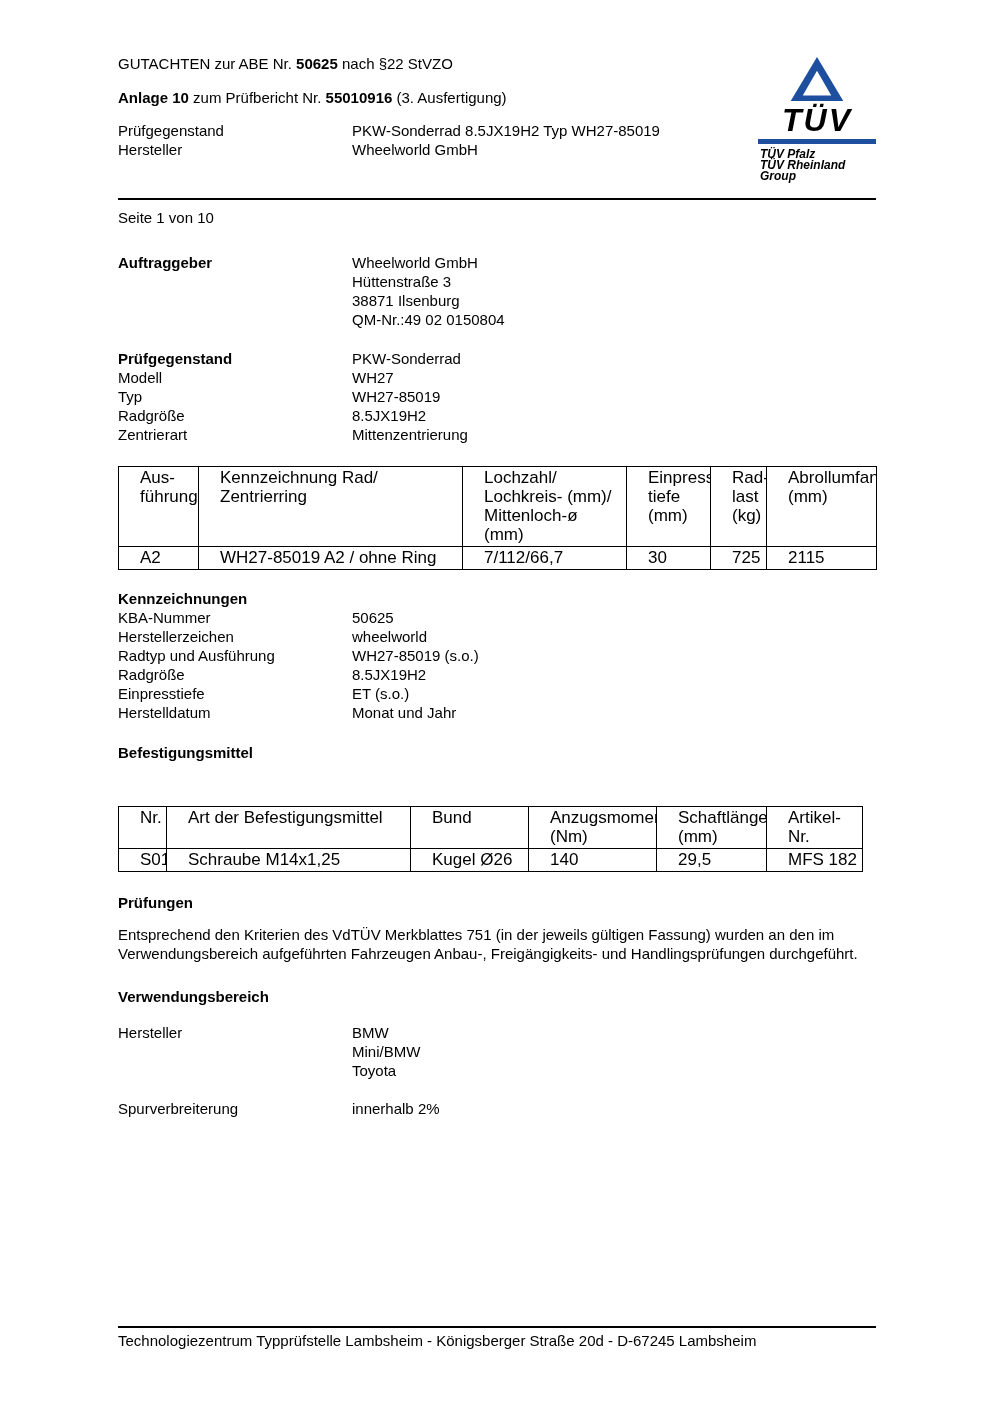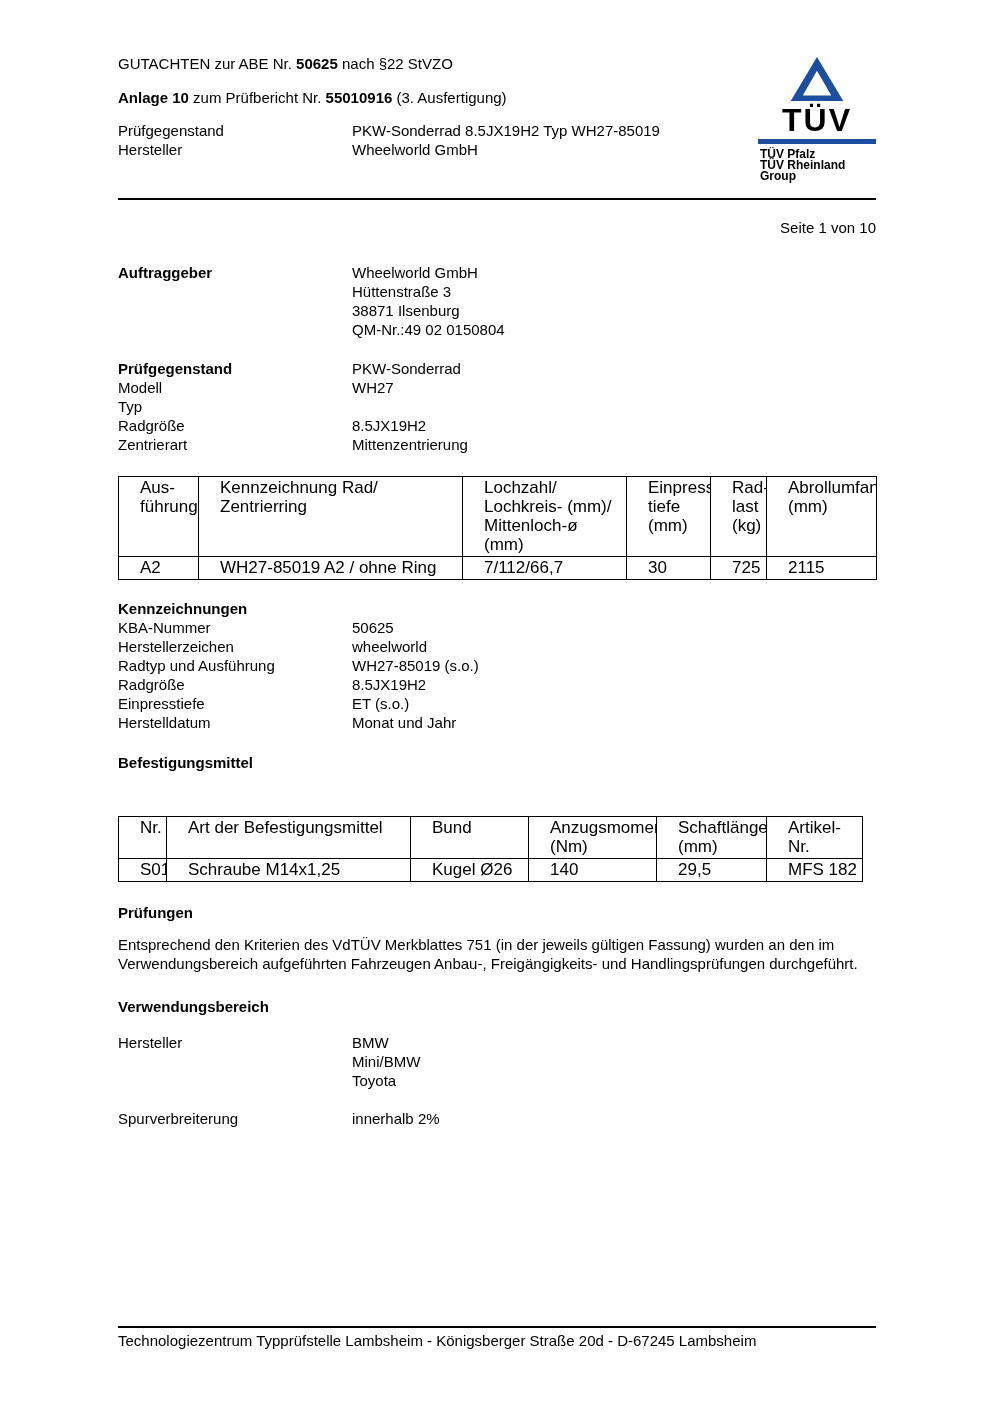--- a/index.html
+++ b/index.html
@@ -16,28 +16,28 @@
 
   
   .head-flex { display: flex; justify-content: space-between; align-items: flex-start; }
   .head-left { flex: 1; }
   .hline1 { margin-bottom: 15px; }
   .hline2 { margin-bottom: 14px; }
   .kv { display: flex; }
   .kv .k { width: 234px; flex: none; }
   .kv .v { flex: 1; }
 
-  .logo { width: 118px; flex: none; text-align: center; margin-top: 2px; }
+  .logo { width: 118px; flex: none; text-align: center; margin-top: 2px; font-style: italic; }
   .logo-tri { width: 56px; height: 46px; display: block; margin: 0 auto 2px auto; }
   .logo-word { font-weight: bold; font-size: 32px; line-height: 32px; letter-spacing: 2px; }
   .logo-bar { height: 5px; background: #1d4f9e; margin: 3px 0 5px 0; }
   .logo-sub { font-size: 12px; line-height: 11px; font-weight: bold; text-align: left; padding-left: 2px; }
 
   .rule { border-top: 2px solid #000; margin-top: 16px; }
-  .seite { text-align: right; padding-top: 18px; }
+  .seite { text-align: left; padding-top: 8px; }
 
   
   .block-auftraggeber { margin-top: 26px; }
   .block-pruefgegenstand { margin-top: 20px; }
   .block-table1 { margin-top: 22px; }
   .title-kennzeichnungen { margin-top: 19px; }
   .title-befestigung { margin-top: 21px; margin-bottom: 16px; }
   .title-pruefungen { margin-top: 21px; margin-bottom: 13px; }
   .title-verwendung { margin-top: 24px; margin-bottom: 17px; }
   .block-spur { margin-top: 19px; }
@@ -112,20 +112,21 @@
     <div class="kv">
       <span class="k b">Prüfgegenstand</span>
       <span class="v">PKW-Sonderrad</span>
     </div>
     <div class="kv">
       <span class="k">Modell</span>
       <span class="v">WH27</span>
     </div>
     <div class="kv">
       <span class="k">Typ</span>
+      <span class="v">WH27-85019</span>
     </div>
     <div class="kv">
       <span class="k">Radgröße</span>
       <span class="v">8.5JX19H2</span>
     </div>
     <div class="kv">
       <span class="k">Zentrierart</span>
       <span class="v">Mittenzentrierung</span>
     </div>
   </div>

